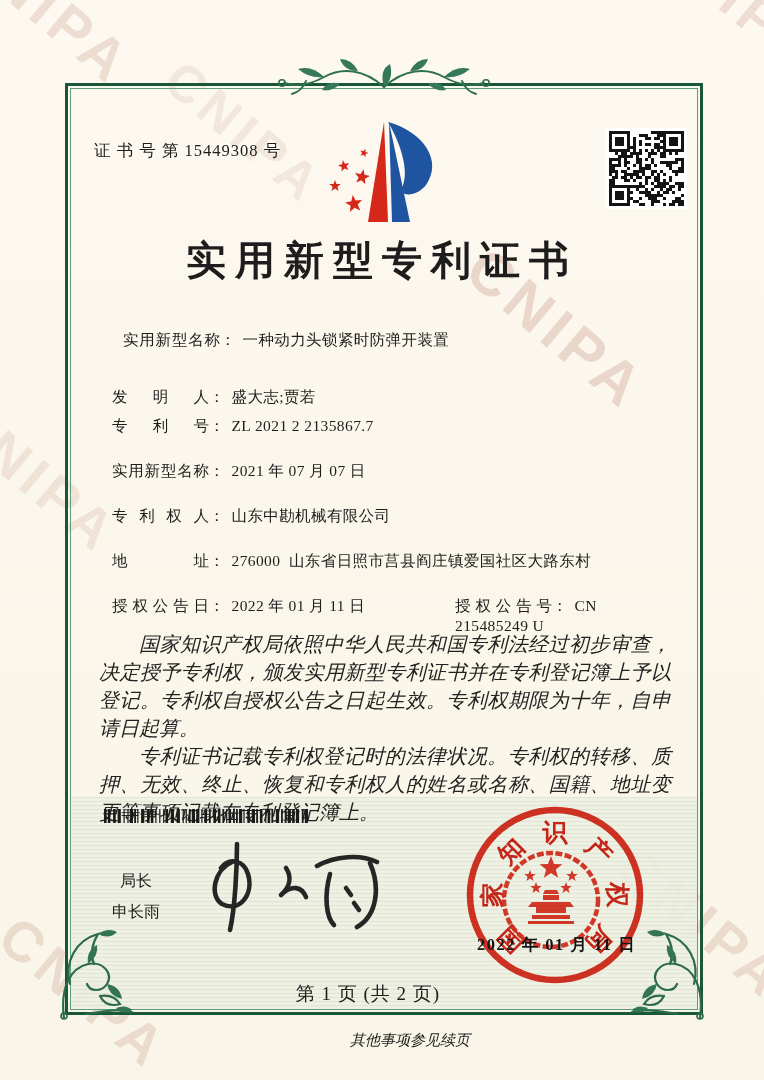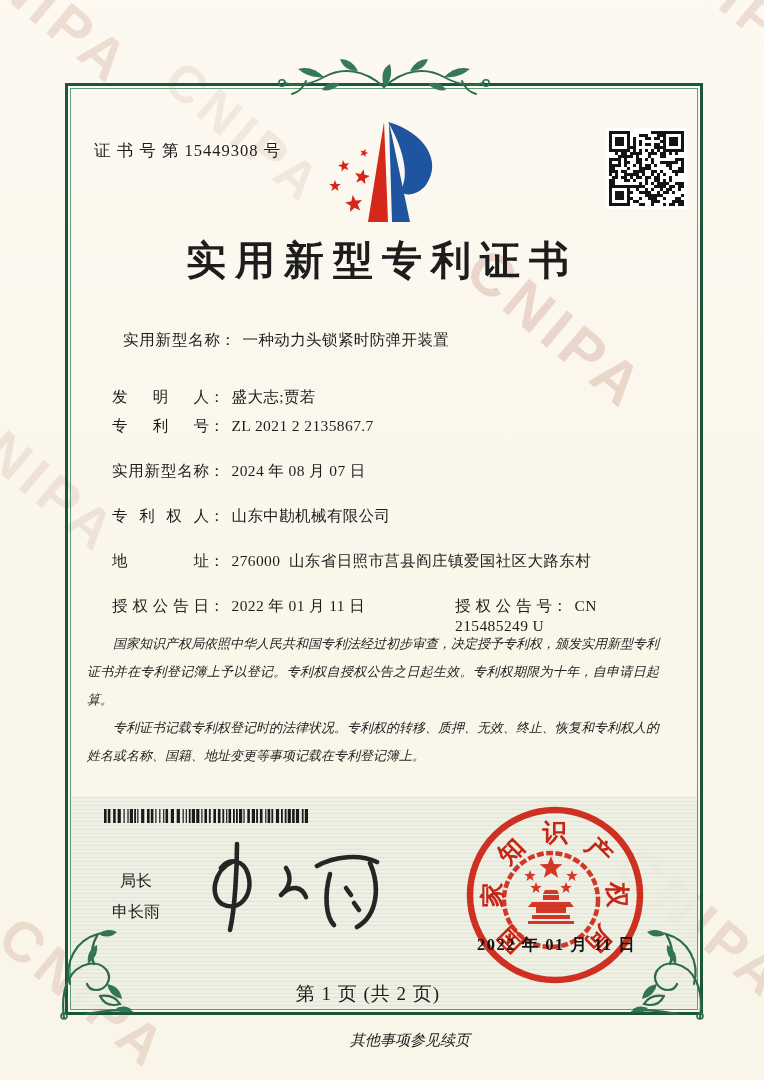--- a/index.html
+++ b/index.html
@@ -41,21 +41,21 @@
   .fields{position:absolute;left:112px;top:326px;width:560px;font-size:15.5px;z-index:3;}
   .frow{position:absolute;left:0;white-space:nowrap;}
   .r0{top:4px;margin-left:11px;} .r1{top:45px;margin-top:16px;} .r2{top:90px;} .r3{top:135px;}
   .r4{top:180px;} .r5{top:225px;} .r6{top:270px;}
   .flabel{display:inline-block;width:97px;text-align:justify;text-align-last:justify;
           text-justify:inter-character;vertical-align:top;}
   .fcolon{display:inline-block;margin-right:7px;}
   .fvalue{white-space:pre-wrap;letter-spacing:.4px;}
   .fextra{position:absolute;left:343px;top:0;white-space:nowrap;}
   
-  .paras{position:absolute;left:87px;top:630px;width:572px;font-size:13px;
+  .paras{position:absolute;left:99px;top:630px;width:572px;font-size:20px;
          line-height:28px;font-style:italic;text-align:justify;z-index:3;color:#222;}
   .paras p{margin:0;text-indent:2em;}
   
   .barcode{position:absolute;left:104px;top:809px;z-index:3;}
   .signer-title{position:absolute;left:120px;top:871px;font-size:16px;z-index:3;}
   .signer-name{position:absolute;left:112px;top:902px;font-size:16px;z-index:3;}
   .signature{position:absolute;left:196px;top:838px;z-index:4;}
   .seal{position:absolute;left:462px;top:802px;z-index:5;mix-blend-mode:multiply;}
   .seal-date{position:absolute;left:477px;top:934px;font-size:16.5px;letter-spacing:1.5px;
              color:#141414;white-space:pre-wrap;z-index:6;font-weight:700;}
@@ -488,21 +488,21 @@
     <div class="frow r0">
       <span class="flabel">实用新型名称</span><span class="fcolon">：</span><span class="fvalue">一种动力头锁紧时防弹开装置</span>
     </div>
     <div class="frow r1">
       <span class="flabel">发明人</span><span class="fcolon">：</span><span class="fvalue">盛大志;贾若</span>
     </div>
     <div class="frow r2">
       <span class="flabel">专利号</span><span class="fcolon">：</span><span class="fvalue">ZL 2021 2 2135867.7</span>
     </div>
     <div class="frow r3">
-      <span class="flabel">实用新型名称</span><span class="fcolon">：</span><span class="fvalue">2024 年 08 月 07 日</span>
+      <span class="flabel">实用新型名称</span><span class="fcolon">：</span><span class="fvalue">2021 年 07 月 07 日</span>
     </div>
     <div class="frow r4">
       <span class="flabel">专利权人</span><span class="fcolon">：</span><span class="fvalue">山东中勘机械有限公司</span>
     </div>
     <div class="frow r5">
       <span class="flabel">地址</span><span class="fcolon">：</span><span class="fvalue">276000  山东省日照市莒县阎庄镇爱国社区大路东村</span>
     </div>
     <div class="frow r6">
       <span class="flabel">授权公告日</span><span class="fcolon">：</span><span class="fvalue">2022 年 01 月 11 日</span>
       <span class="fextra">

